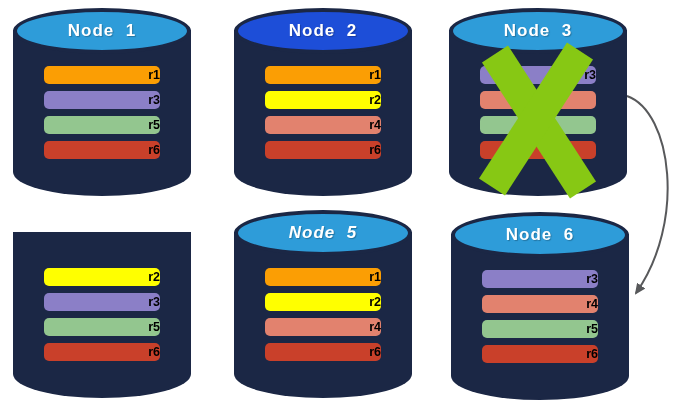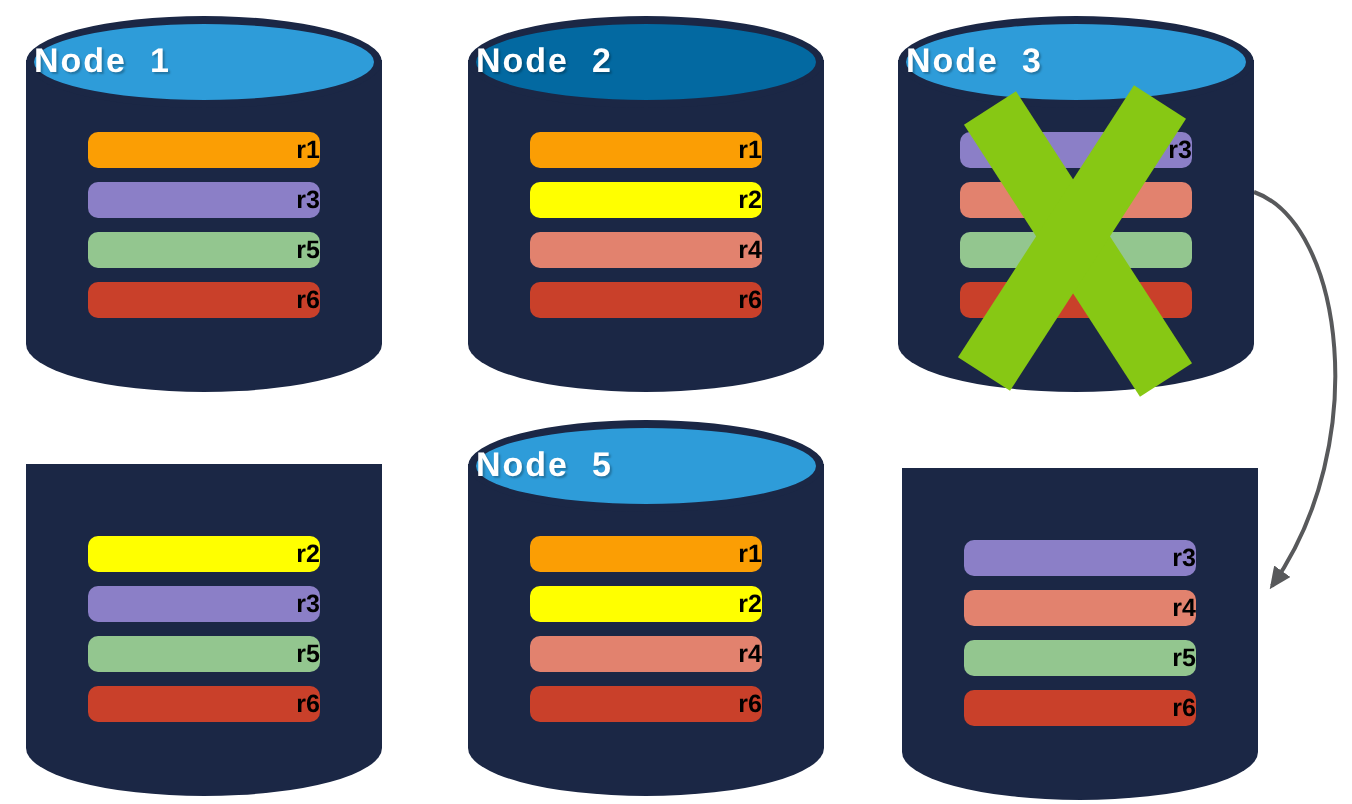--- a/index.html
+++ b/index.html
@@ -33,20 +33,21 @@
     top: 0;
     left: 0;
     width: 178px;
     height: 46px;
     border-radius: 50%;
     box-sizing: border-box;
     border-width: 4px;
     border-style: solid;
     display: flex;
     align-items: center;
+    justify-content: center;
   }
   .node-title {
     color: #ffffff;
     font-size: 17px;
     font-weight: bold;
     letter-spacing: 1px;
     white-space: pre;
     text-shadow: 1px 1px 1px rgba(0,0,0,0.25);
   }
   .bars {
@@ -109,21 +110,21 @@
       </div>
     </div>
     <div class="node" style="left: 234px; top: 8px;">
       <div class="cyl-body" style="background: rgb(27, 39, 69);"></div>
       <div class="bars">
         <div class="bar" style="background: rgb(251, 158, 4);">r1</div>
         <div class="bar" style="background: rgb(255, 255, 0);">r2</div>
         <div class="bar" style="background: rgb(226, 130, 110);">r4</div>
         <div class="bar" style="background: rgb(201, 64, 42);">r6</div>
       </div>
-      <div class="cyl-top" style="background: #0369a1; border-color: rgb(27, 39, 69);">
+      <div class="cyl-top" style="background: #1d4ed8; border-color: rgb(27, 39, 69);">
         <span class="node-title">Node  2</span>
       </div>
     </div>
     <div class="node" style="left: 449px; top: 8px;">
       <div class="cyl-body" style="background: rgb(27, 39, 69);"></div>
       <div class="bars">
         <div class="bar" style="background: rgb(139, 127, 199);">r3</div>
         <div class="bar" style="background: rgb(226, 130, 110);"></div>
         <div class="bar" style="background: rgb(147, 198, 143);"></div>
         <div class="bar" style="background: rgb(201, 64, 42);"></div>
@@ -146,26 +147,29 @@
       </div>
     </div>
     <div class="node" style="left: 234px; top: 210px;">
       <div class="cyl-body" style="background: rgb(27, 39, 69);"></div>
       <div class="bars">
         <div class="bar" style="background: rgb(251, 158, 4);">r1</div>
         <div class="bar" style="background: rgb(255, 255, 0);">r2</div>
         <div class="bar" style="background: rgb(226, 130, 110);">r4</div>
         <div class="bar" style="background: rgb(201, 64, 42);">r6</div>
       </div>
-      <div class="cyl-top" style="background: rgb(46, 156, 217); border-color: rgb(27, 39, 69);">
+      <div class="cyl-top" style="background: rgb(46, 156, 217); border-color: rgb(27, 39, 69); font-style: italic;">
         <span class="node-title">Node  5</span>
       </div>
     </div>
     <div class="node" style="left: 451px; top: 212px;">
       <div class="cyl-body" style="background: rgb(27, 39, 69);"></div>
       <div class="bars">
         <div class="bar" style="background: rgb(139, 127, 199);">r3</div>
         <div class="bar" style="background: rgb(226, 130, 110);">r4</div>
         <div class="bar" style="background: rgb(147, 198, 143);">r5</div>
         <div class="bar" style="background: rgb(201, 64, 42);">r6</div>
       </div>
+      <div class="cyl-top" style="background: rgb(46, 156, 217); border-color: rgb(27, 39, 69);">
+        <span class="node-title">Node  6</span>
+      </div>
     </div>
   </div>
 
 </body></html>

